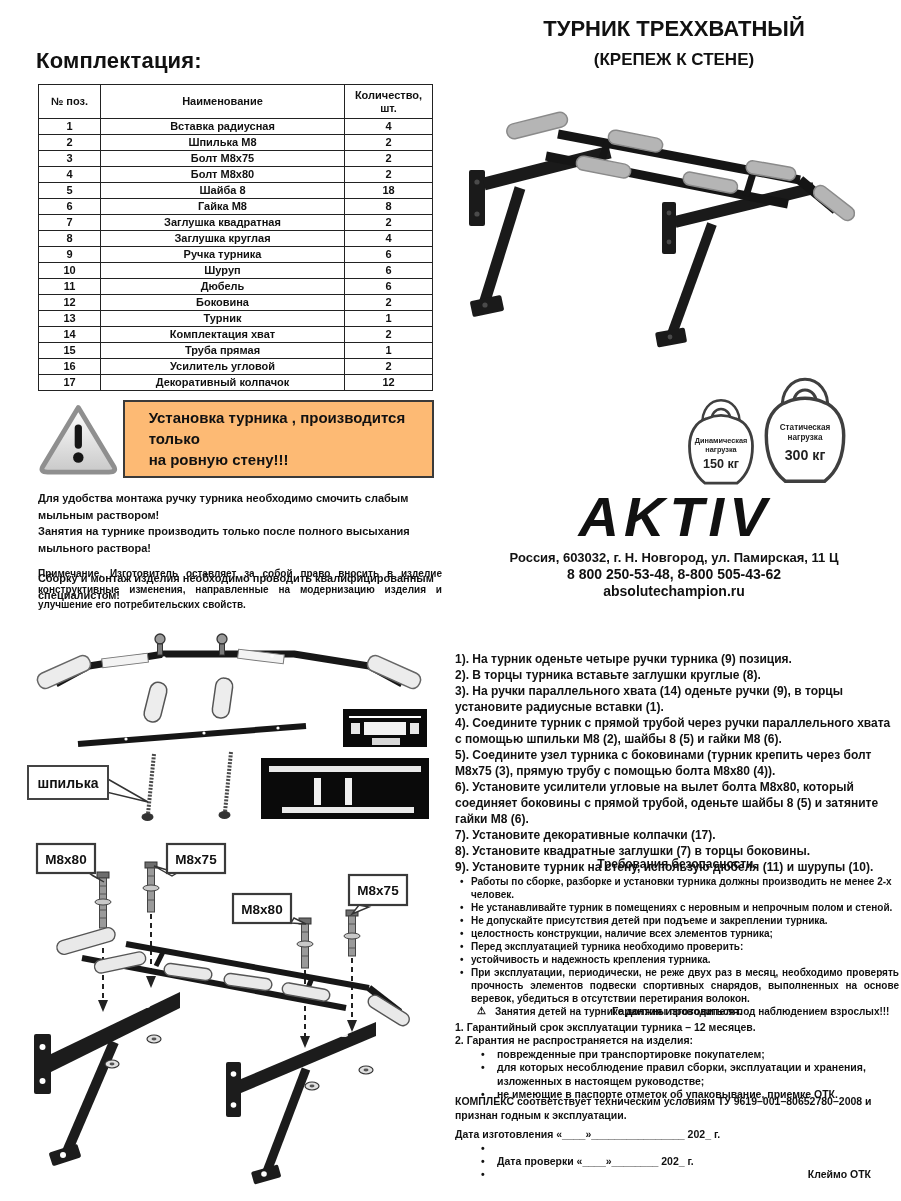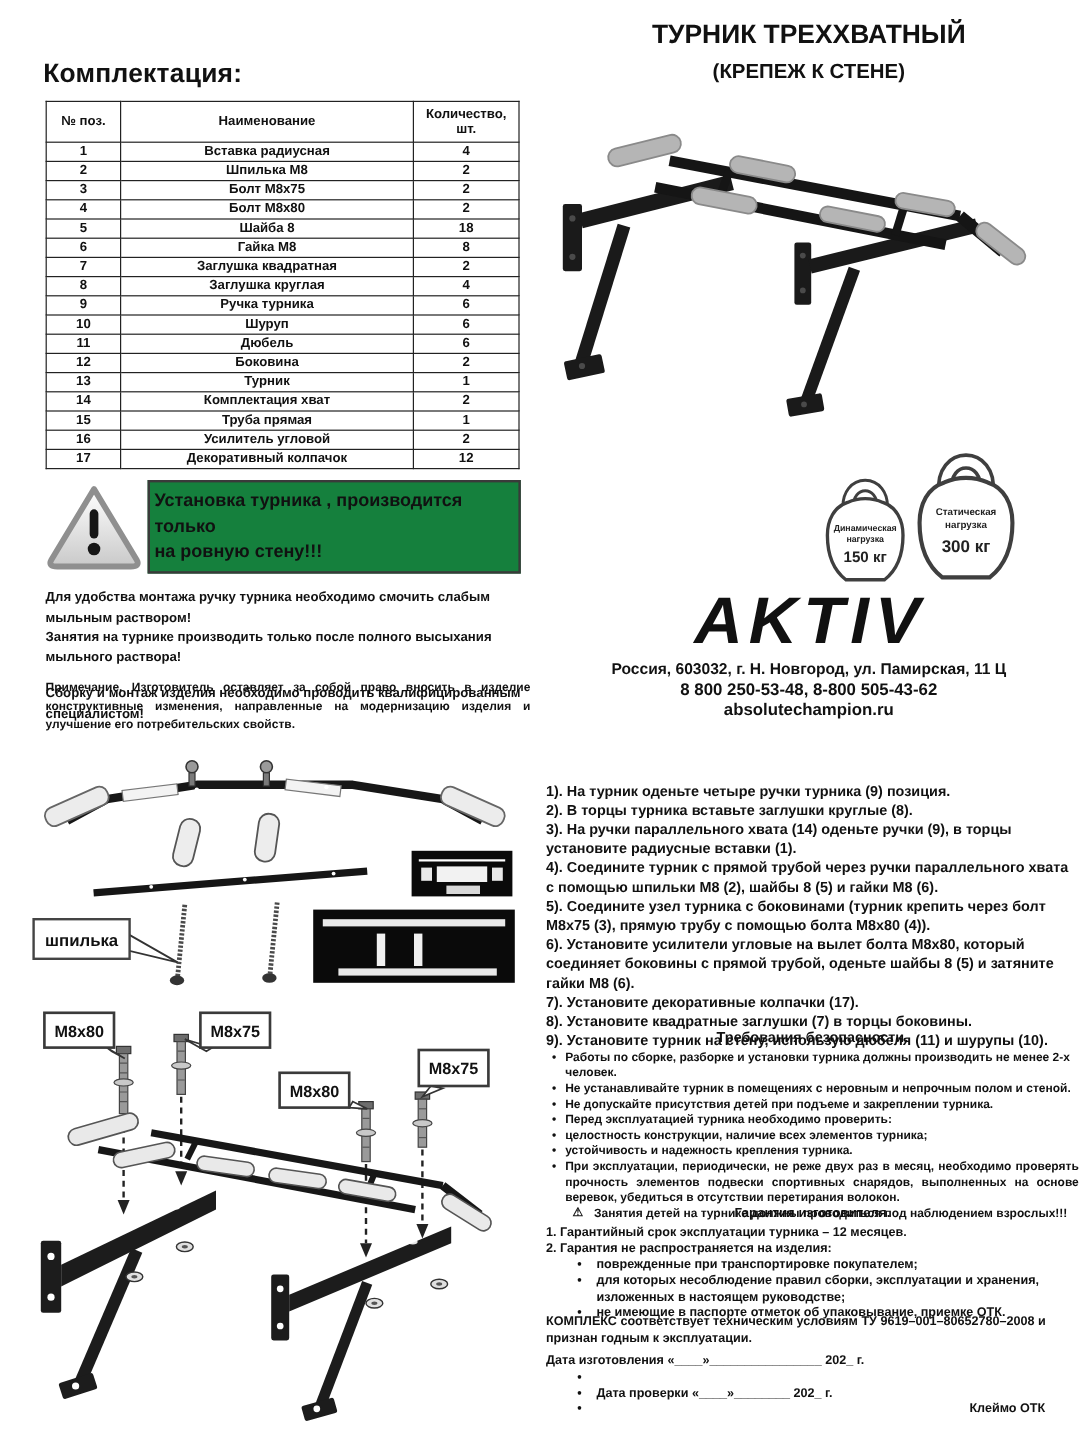--- a/index.html
+++ b/index.html
@@ -15,22 +15,22 @@
 
   #kit-table { left:38px; top:84px; width:394px; border-collapse:collapse; table-layout:fixed; }
   #kit-table th, #kit-table td {
     border:1.6px solid #222; text-align:center; font-size:11px; font-weight:bold;
     padding:0 2px; height:16px; line-height:13px; overflow:hidden; white-space:nowrap;
   }
   #kit-table thead th { height:34px; }
 
   #warn-row { left:38px; top:400px; width:396px; display:flex; align-items:center; gap:4px; }
   #warn-box {
-    border:2px solid #3a3a3a; width:316px; padding:5px 10px 6px 4px;
-    font-size:15px; font-weight:bold; line-height:21px; background:#15803d;
+    border:2px solid #3a3a3a; width:316px; padding:5px 10px 6px 24px;
+    font-size:15px; font-weight:bold; line-height:21px; background:#fdba74;
   }
   #paras { left:38px; top:490px; width:402px; font-size:11px; font-weight:bold; line-height:16.5px; }
   #paras .p2 { margin-top:14px; }
   #note { left:38px; top:566px; width:404px; font-size:10px; font-weight:bold; line-height:15.5px; text-align:justify; }
 
   #parts-svg { left:14px; top:614px; }
 
   
   #r-title { left:452px; top:16px; width:444px; text-align:center; font-size:22px; font-weight:bold; }
   #r-subtitle { left:452px; top:50px; width:444px; text-align:center; font-size:17px; font-weight:bold; }
@@ -442,22 +442,22 @@
   <div class="step"><b>8).</b> <span>Установите квадратные заглушки (7) в торцы боковины.</span></div>
   <div class="step"><b>9).</b> <span>Установите турник на стену, использую дюбеля (11) и шурупы (10).</span></div>
 </div>
 
 <div class="abs" id="safety">
   <h3>Требования безопасности.</h3>
   <ul>
     <li>Работы по сборке, разборке и установки турника должны производить не менее 2-х человек.</li>
     <li>Не устанавливайте турник в помещениях с неровным и непрочным полом и стеной.</li>
     <li>Не допускайте присутствия детей при подъеме и закреплении турника.</li>
+    <li>целостность конструкции, наличие всех элементов турника;</li>
     <li>Перед эксплуатацией турника необходимо проверить:</li>
-    <li>целостность конструкции, наличие всех элементов турника;</li>
     <li>устойчивость и надежность крепления турника.</li>
     <li class="just">При эксплуатации, периодически, не реже двух раз в месяц, необходимо проверять прочность элементов подвески спортивных снарядов, выполненных на основе веревок, убедиться в отсутствии перетирания волокон.</li>
   </ul>
   <div id="child-warning">
     <span class="tri">⚠</span>
     <span>Занятия детей на турнике должны проводиться под наблюдением взрослых!!!</span>
   </div>
 </div>
 
 <div class="abs" id="warranty">

